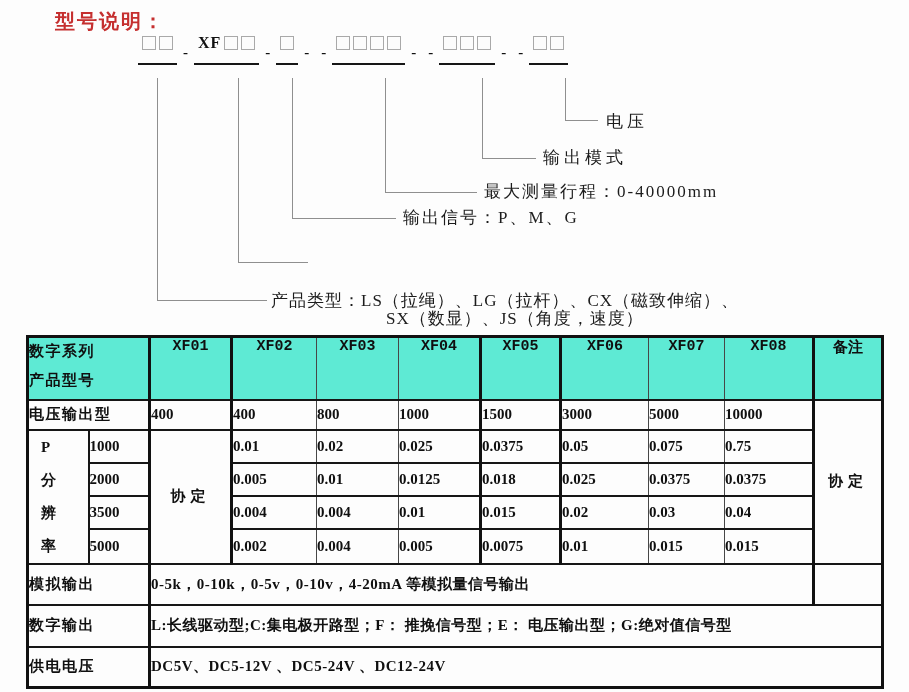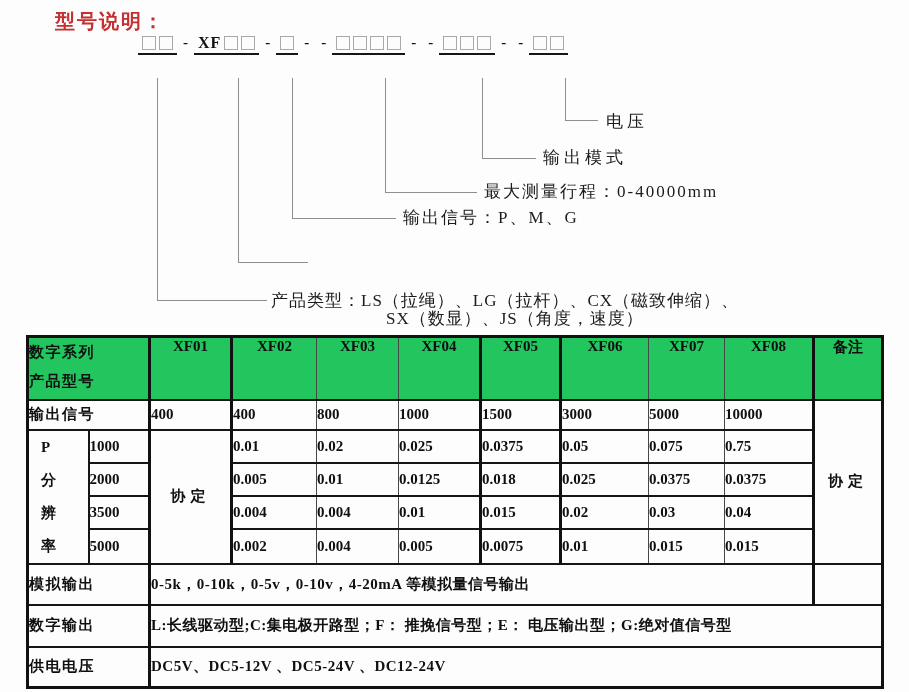--- a/index.html
+++ b/index.html
@@ -2,38 +2,38 @@
 <html><head>
 <meta charset="utf-8">
 <style>
   html,body{margin:0;padding:0;background:#fff;}
   .page{position:relative;width:909px;height:692px;background:#fdfdfd;overflow:hidden;
         font-family:"Liberation Serif","DejaVu Serif",serif;}
   .title{position:absolute;left:55px;top:8px;font-family:"Liberation Sans","DejaVu Sans",sans-serif;
          font-size:20px;font-weight:700;color:#C52F2F;letter-spacing:2px;}
   
   .code-line{position:absolute;left:138px;top:36px;display:flex;align-items:flex-end;}
-  .grp{display:inline-flex;align-items:flex-end;gap:3px;padding:0 4px 3px 4px;border-bottom:2px solid #161616;}
+  .grp{display:inline-flex;align-items:flex-end;gap:3px;padding:0 4px 13px 4px;border-bottom:2px solid #161616;}
   .bx{width:14px;height:14px;border:1px solid #a9a9a9;background:#fcfcfc;box-sizing:border-box;}
   .pfx{font:700 16px/14px "Liberation Serif",serif;letter-spacing:1px;color:#111;}
   .dash{font:700 15px/6px "Liberation Serif",serif;margin:0 6px 10px 6px;color:#111;}
   
   .vline{position:absolute;width:1px;background:#8f8f8f;}
   .hline{position:absolute;height:1px;background:#8f8f8f;}
   .callout{position:absolute;font:400 17px/20px "Liberation Serif",serif;color:#1c1c1c;
            letter-spacing:3px;white-space:nowrap;}
   .callout.tight{letter-spacing:2px;}
   
   table.spec{position:absolute;left:26px;top:335px;width:855px;border-collapse:collapse;
              table-layout:fixed;border:3px solid #111;color:#101010;}
   table.spec td{border:1px solid #474747;border-top:2px solid #161616;border-bottom:2px solid #161616;
                 font-weight:700;font-size:15px;padding:0;overflow:hidden;}
   table.spec td.bl{border-left:3px solid #111;}
   table.spec td.bl2{border-left:2px solid #161616;}
-  td.c-head{background:#22c55e;vertical-align:top;text-align:center;padding-top:7px;}
+  td.c-head{background:#5eead4;vertical-align:top;text-align:center;padding-top:7px;font-family:Liberation Mono, monospace;}
   td.c-label{text-align:left;padding-left:10px;letter-spacing:1.5px;line-height:29px;padding-top:3px;}
   td.lab{text-align:left;padding-left:10px;letter-spacing:1.5px;}
   td.num{text-align:left;padding-left:12px;}
   td.merged{text-align:center;letter-spacing:5px;}
   td.content{text-align:left;padding-left:12px;letter-spacing:0.5px;}
   td.pcell{vertical-align:top;}
   td.pcell span{display:block;height:33px;line-height:33px;padding-left:12px;}
 </style>
 </head>
 <body>
@@ -124,21 +124,21 @@
       <td class="c-head bl">XF02</td>
       <td class="c-head">XF03</td>
       <td class="c-head">XF04</td>
       <td class="c-head bl">XF05</td>
       <td class="c-head bl">XF06</td>
       <td class="c-head">XF07</td>
       <td class="c-head">XF08</td>
       <td class="c-head bl">备注</td>
     </tr>
     <tr style="height:30px">
-      <td colspan="2" class="lab">输出信号</td>
+      <td colspan="2" class="lab">电压输出型</td>
       <td class="num bl">400</td>
       <td class="num bl">400</td>
       <td class="num">800</td>
       <td class="num">1000</td>
       <td class="num bl">1500</td>
       <td class="num bl">3000</td>
       <td class="num">5000</td>
       <td class="num">10000</td>
       <td class="merged bl" rowspan="5">协定</td>
     </tr>

